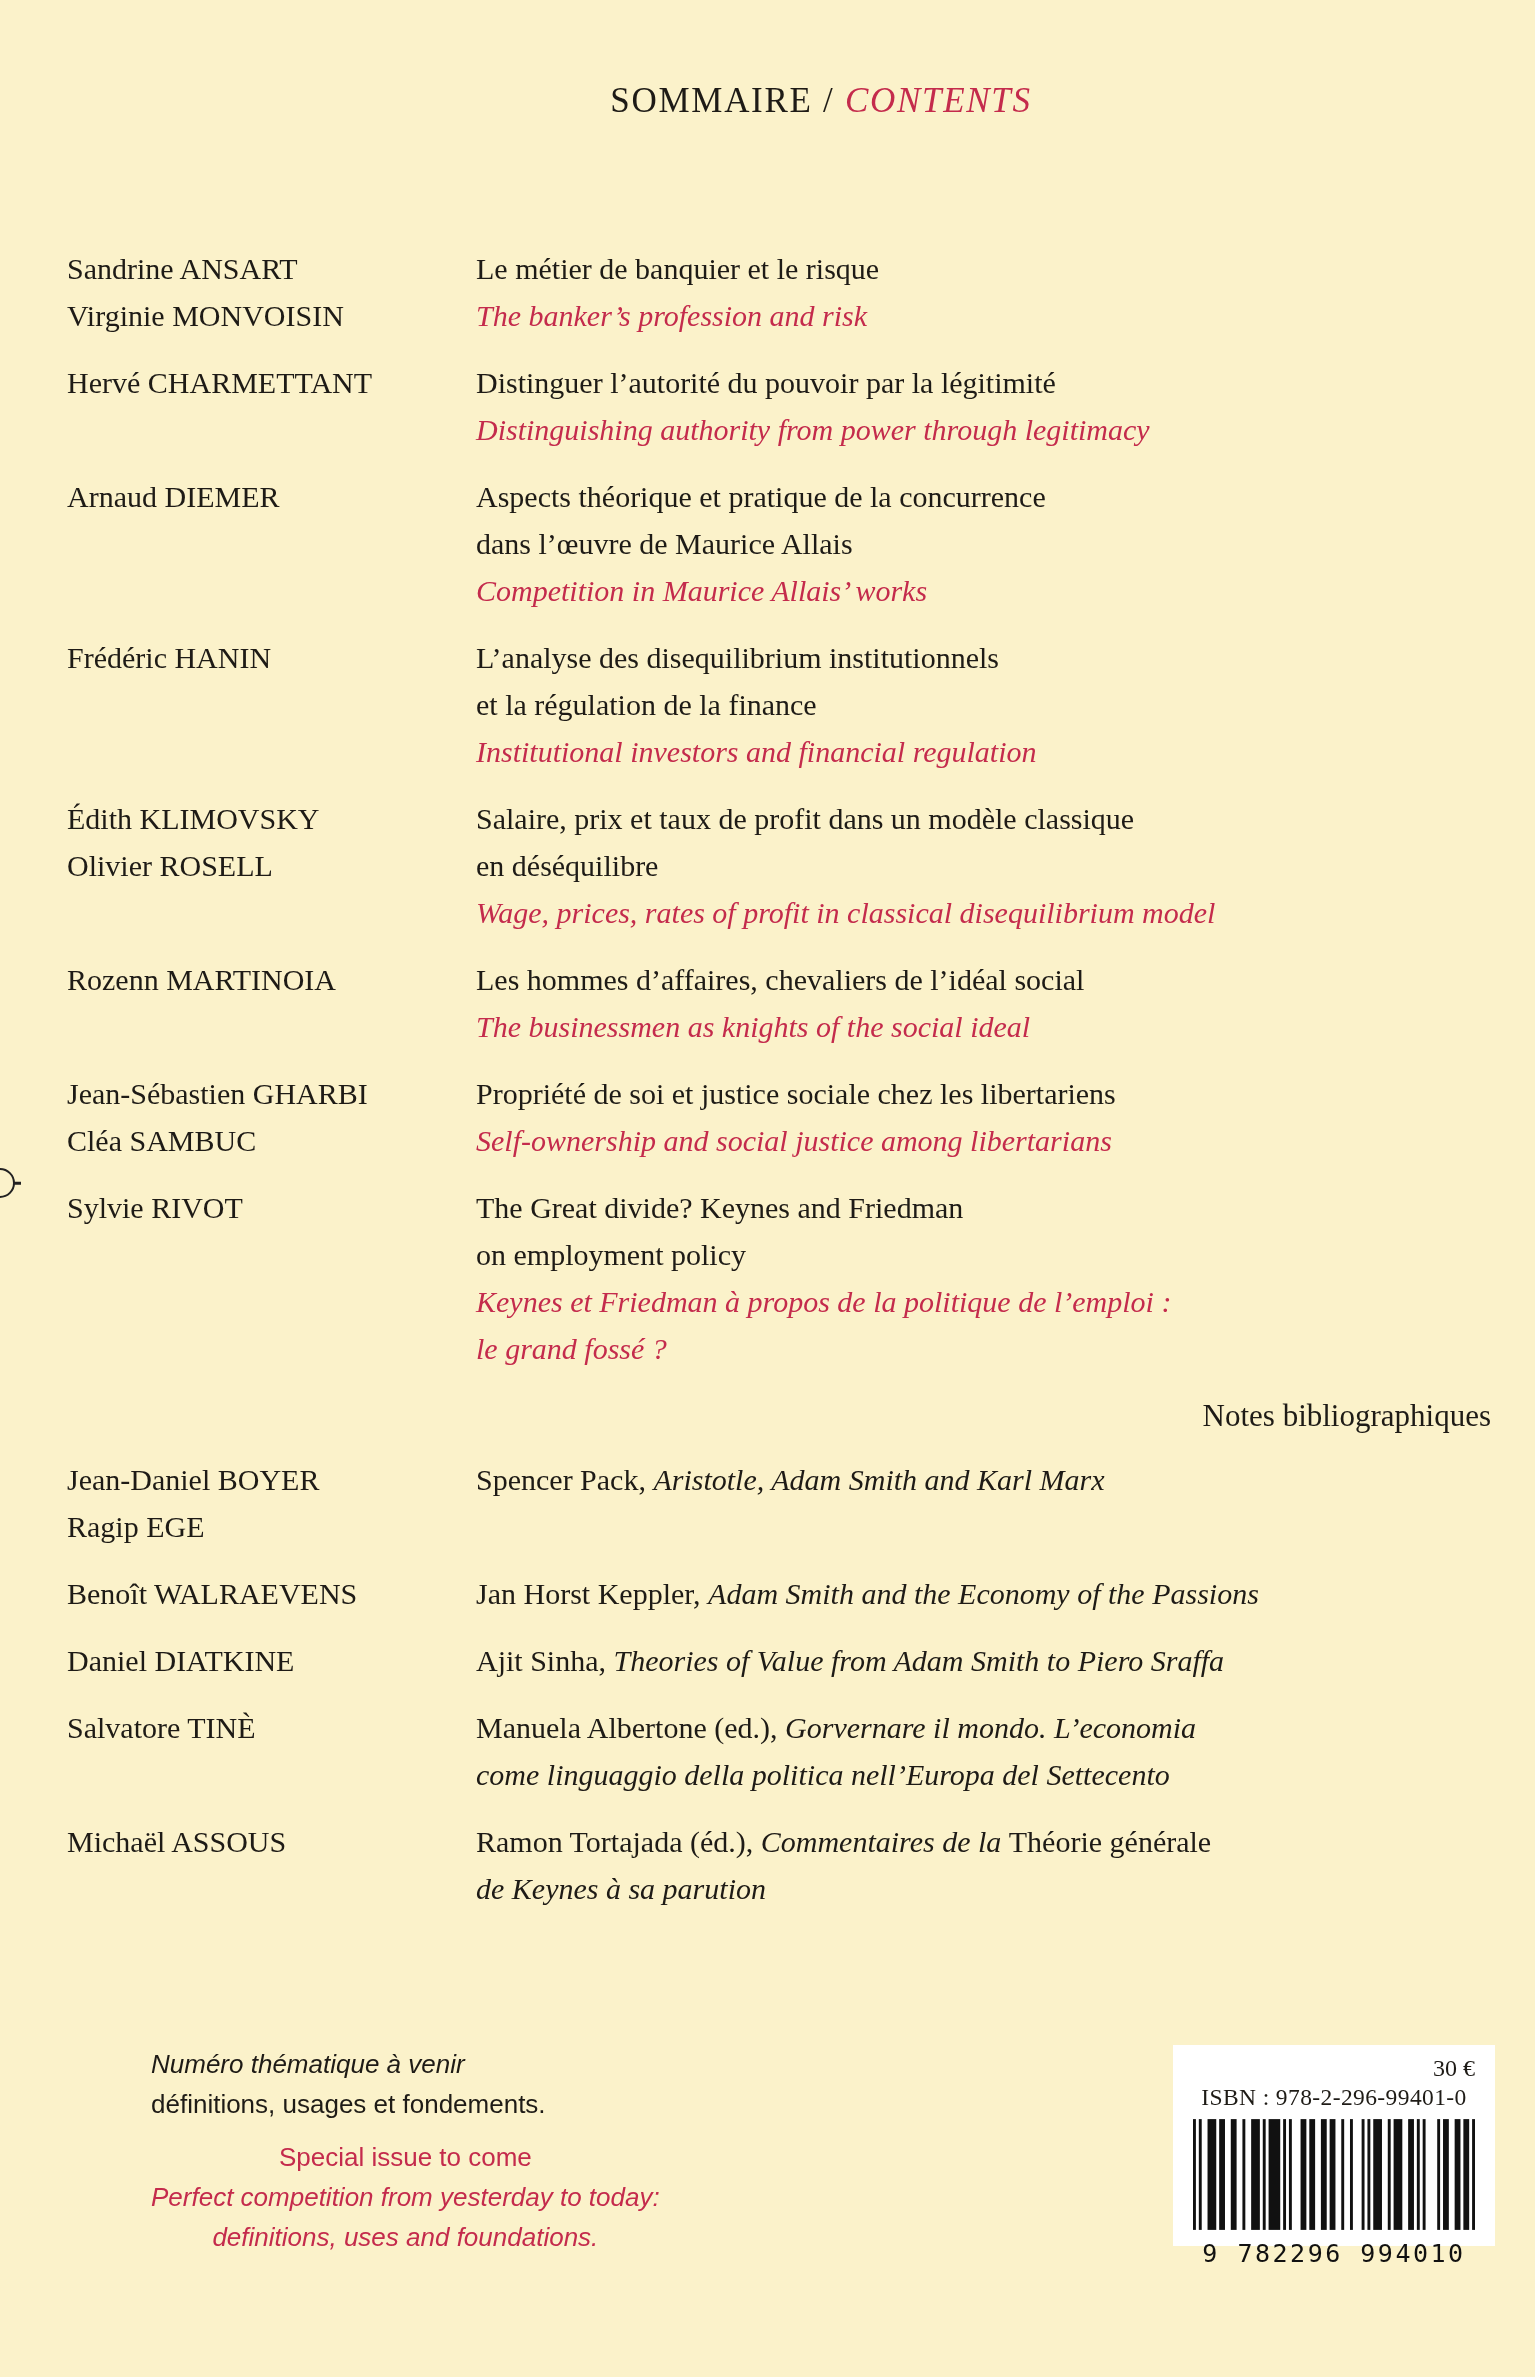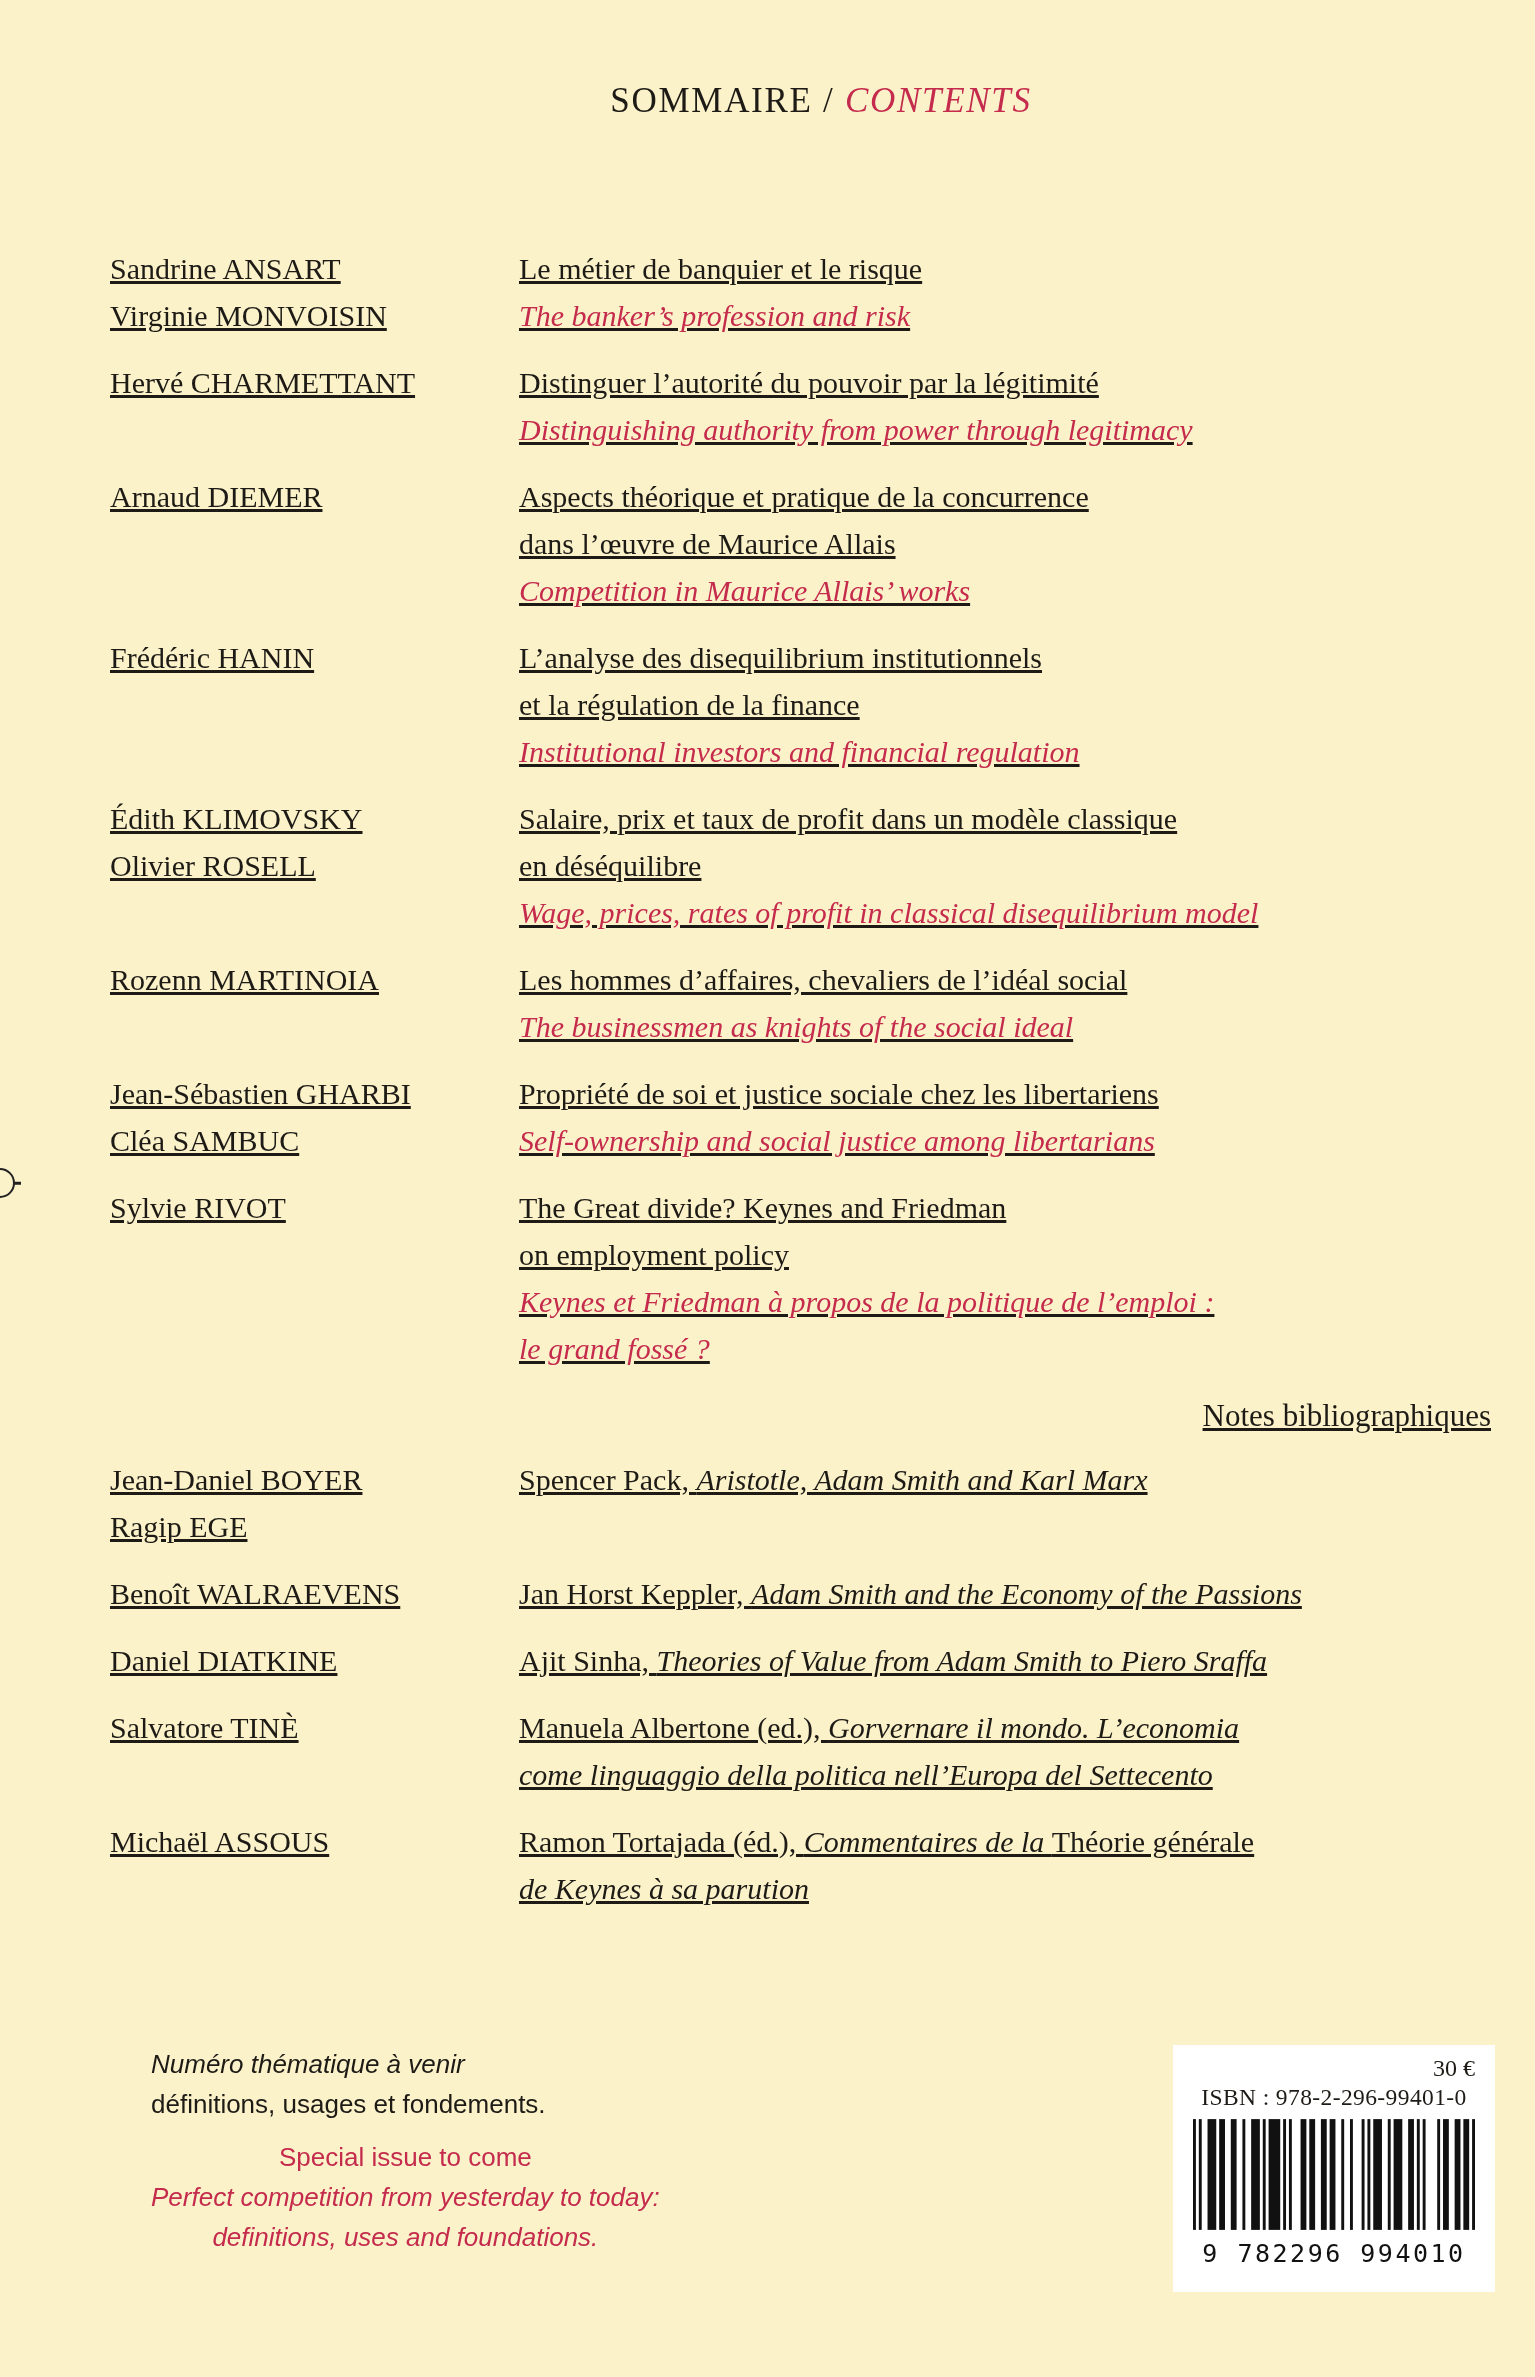--- a/index.html
+++ b/index.html
@@ -17,21 +17,21 @@
     padding-top:81px;
     padding-left:107px;
     text-align:center;
     font-size:35px;
     font-weight:normal;
     letter-spacing:1.7px;
     white-space:pre;
   }
   .toc-title .red-it { color:var(--accent-red,#C42B4C); font-style:italic; }
 
-  .toc { margin:124px 44px 0 110px;text-decoration:underline; }
+  .toc { margin:124px 44px 0 67px; }
   .entry { display:flex; align-items:flex-start; margin-bottom:20px; }
   .authors { width:409px; flex:none; font-size:30px; line-height:47px; }
   .titles  { flex:1; font-size:30px; line-height:47px; }
   .title-line.en { color:var(--accent-red,#C42B4C); font-style:italic; }
   .it { font-style:italic; }
   .section-heading {
     font-size:31px; line-height:47px;
     text-align:right;
     margin:11.7px 0 17px 0;
   }
@@ -50,21 +50,21 @@
     position:absolute; left:151px; top:2044px;
     font-family:"Liberation Sans",sans-serif;
     font-size:26px; line-height:40px;
   }
   .announcement .fr-title { font-style:italic; }
   .announcement .en-block { margin-top:13.4px; color:var(--accent-red,#C42B4C);text-align:center; }
   .announcement .en-line { font-style:italic; }
 
   .price-box {
     position:absolute; left:1173px; top:2045px;
-    width:322px; height:247px;
+    width:322px; height:201px;
     background:#ffffff;
     padding:10px 15px 0 15px;
   }
   .price { text-align:right; font-size:24px; padding-right:5px; }
   .isbn  { text-align:center; font-size:23.5px; margin-top:1.7px; letter-spacing:0.4px; }
   .barcode { display:block; margin:8.4px auto 0 auto; }
   .barcode-number {
     text-align:center;
     font-family:"DejaVu Sans Mono",monospace;
     font-size:25px; letter-spacing:2.5px; margin-top:9px;

